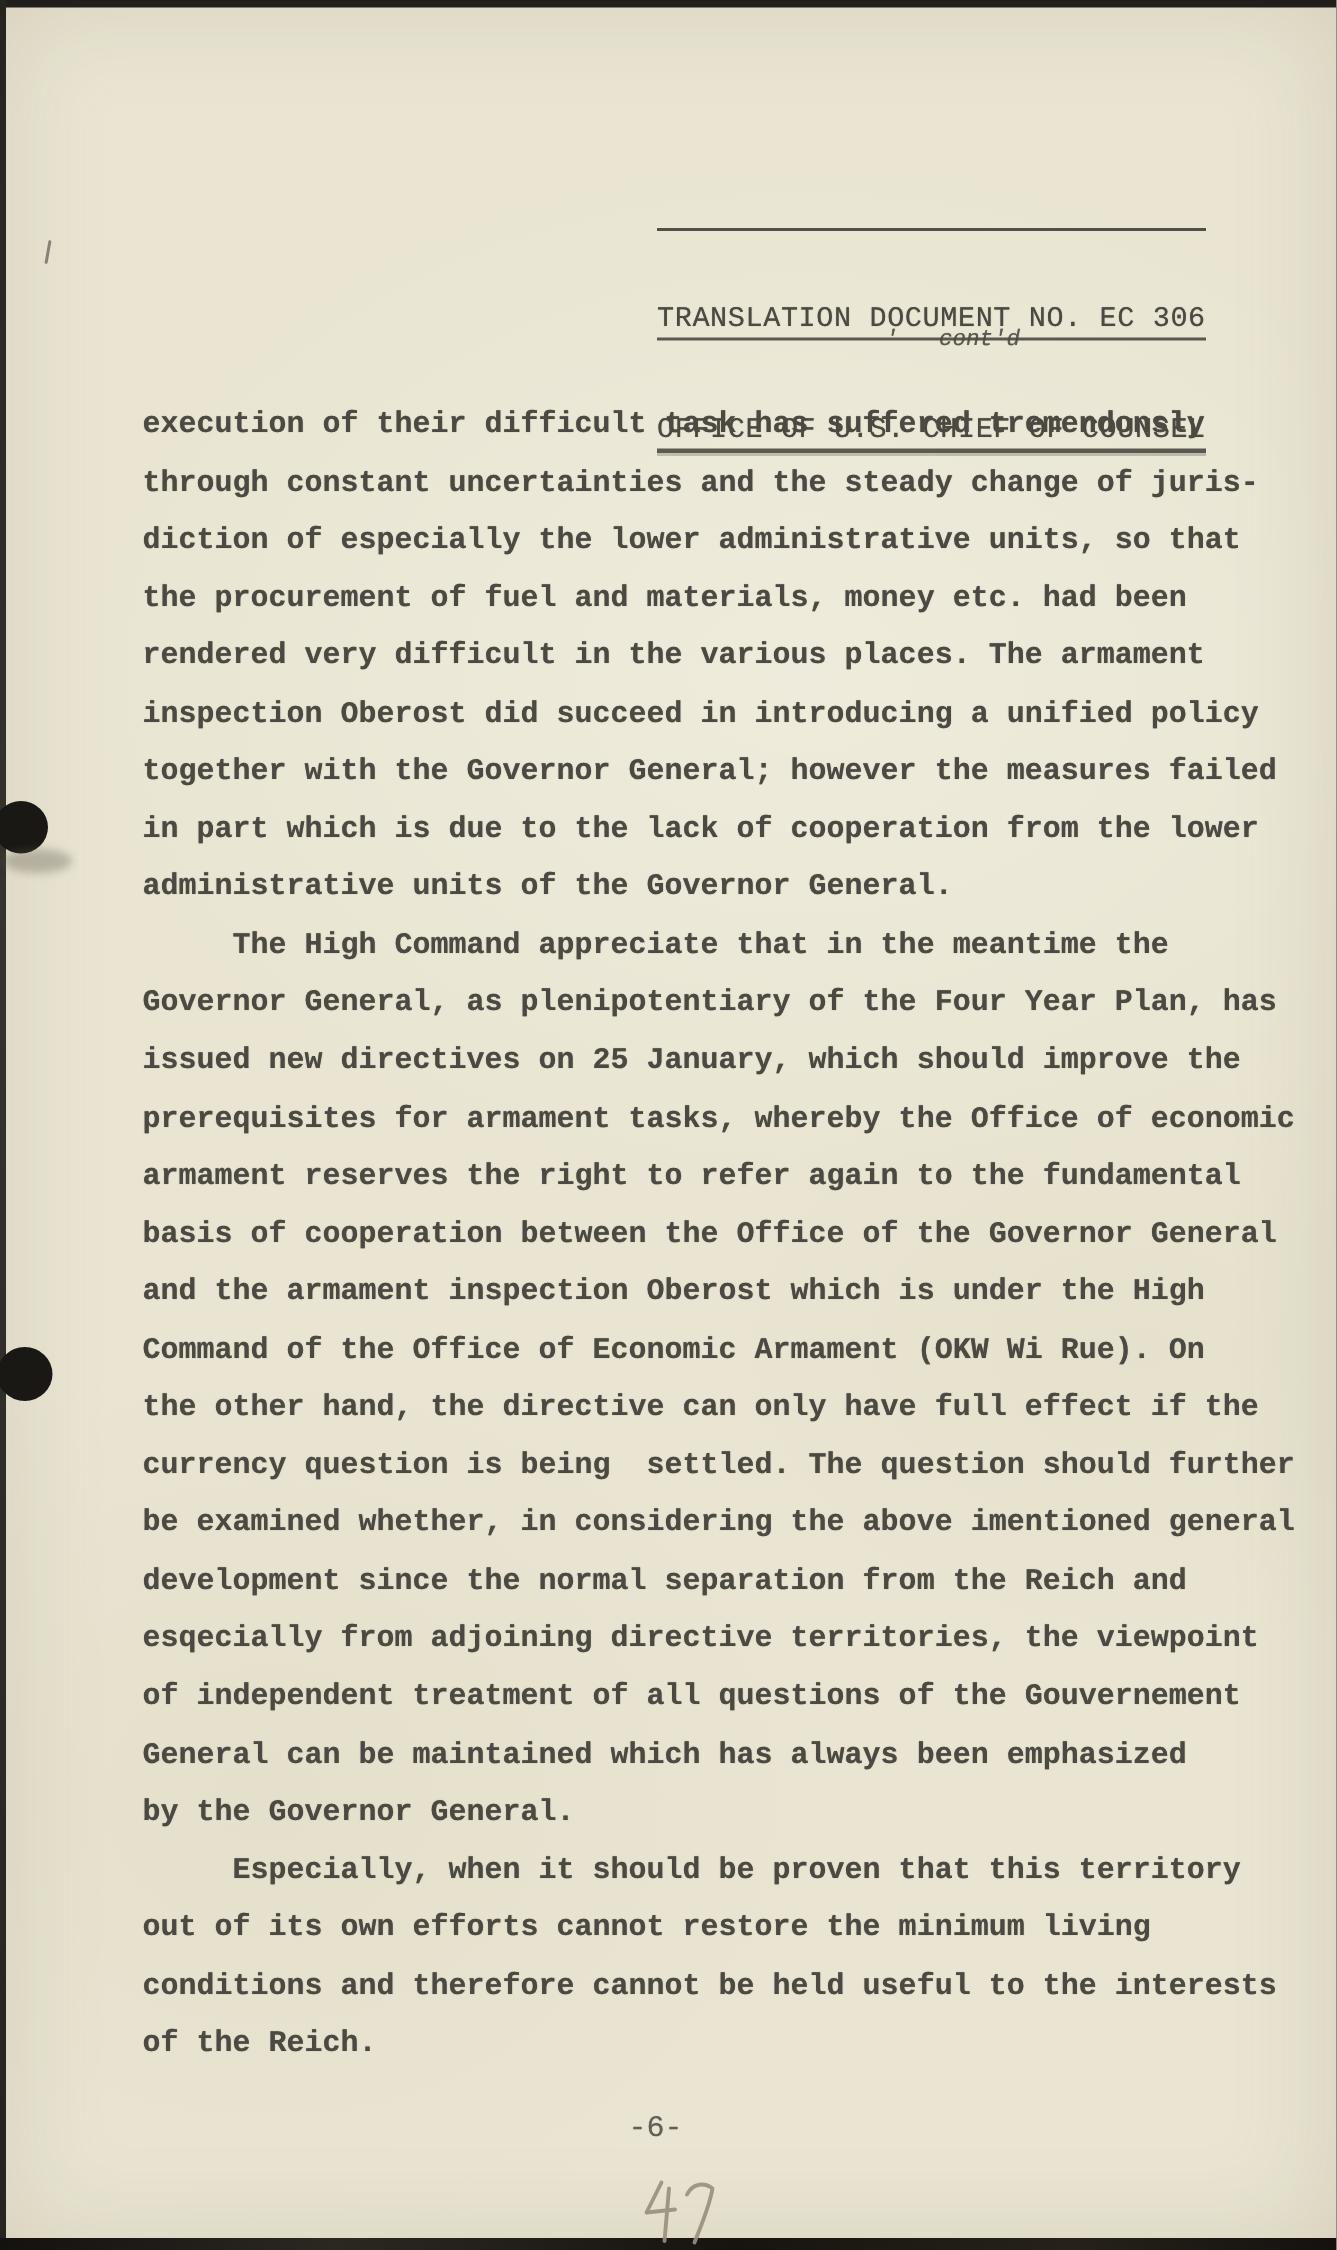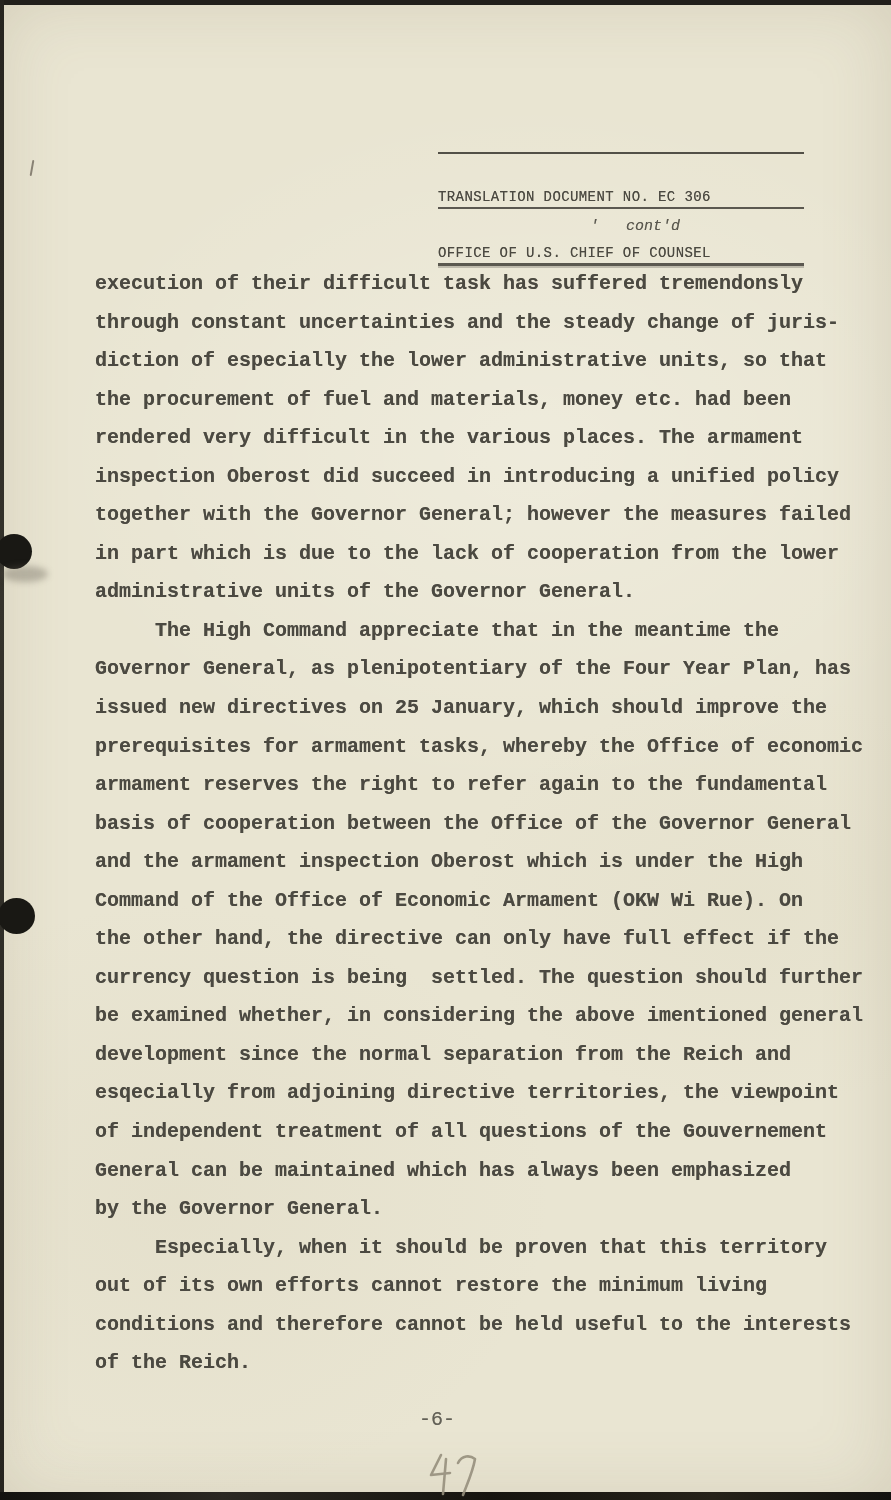--- a/index.html
+++ b/index.html
@@ -28,21 +28,21 @@
   .punch-2{left:-2px;top:898px;width:37px;height:36px;}
   .smudge{position:absolute;left:2px;top:566px;width:46px;height:16px;border-radius:50%;
     background:rgba(95,90,78,0.35);filter:blur(3px);}
   
   .tick{position:absolute;left:31px;top:160px;width:2px;height:16px;background:#6a6155;
     opacity:.75;transform:rotate(10deg);border-radius:2px;}
   
   .header{
     position:absolute;left:438px;top:152px;width:366px;
     border-top:2px solid rgba(55,53,46,.85);
-    font-size:14px;letter-spacing:.4px;
+    font-size:19px;letter-spacing:.4px;
     text-shadow:0 0 .6px rgba(70,68,60,.7);
     white-space:pre;
   }
   .header .h1{display:block;padding:3px 0 2px;border-bottom:2px solid rgba(55,53,46,.8);}
   .header .h2{display:block;padding:4px 0 2px;border-bottom:3px solid rgba(55,53,46,.8);
     box-shadow:0 2px 0 rgba(55,53,46,.25);}
   .contd{
     position:absolute;left:590px;top:218px;
     font-size:15px;white-space:pre;opacity:.9;
     text-shadow:0 0 .6px rgba(70,68,60,.6);

